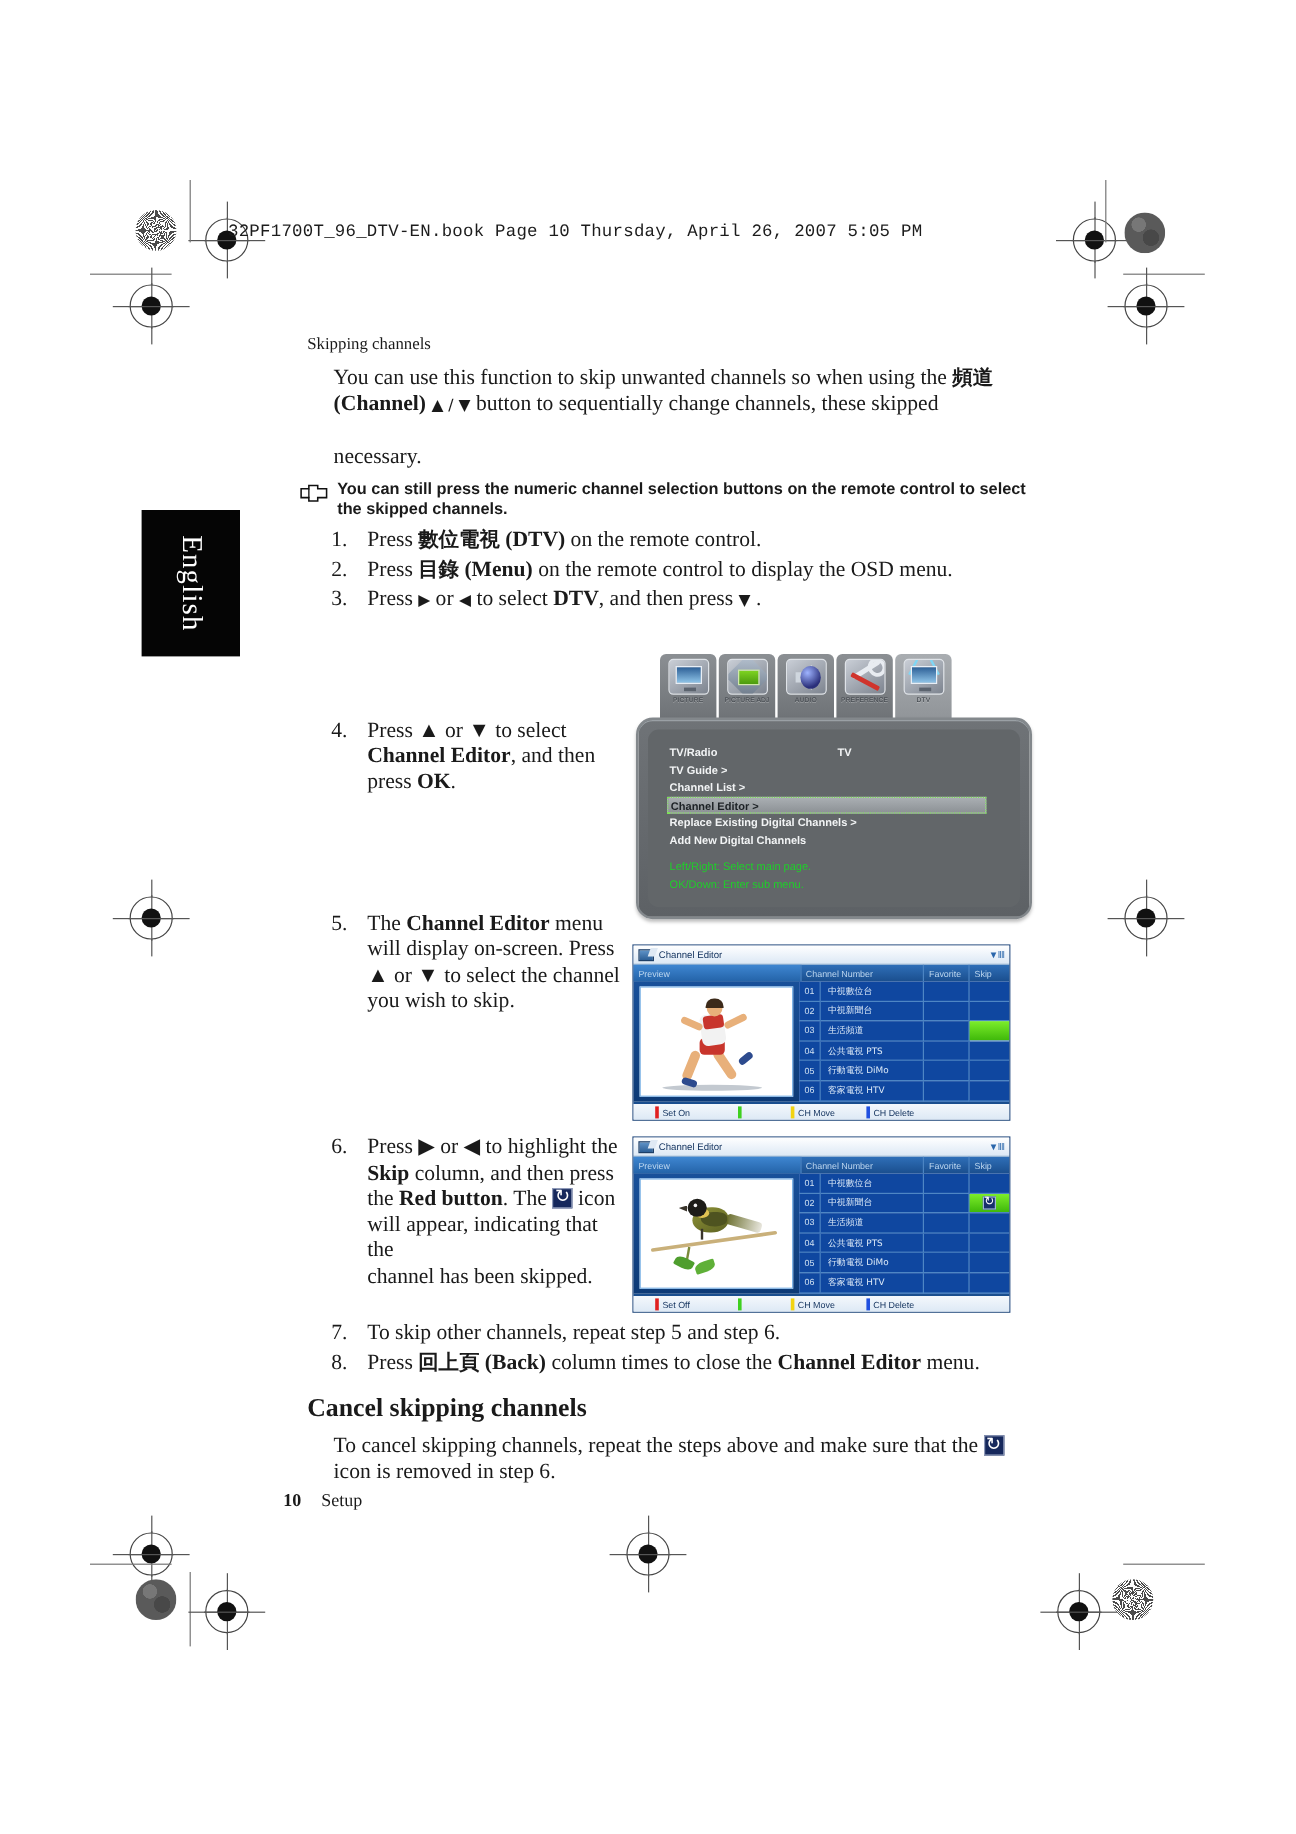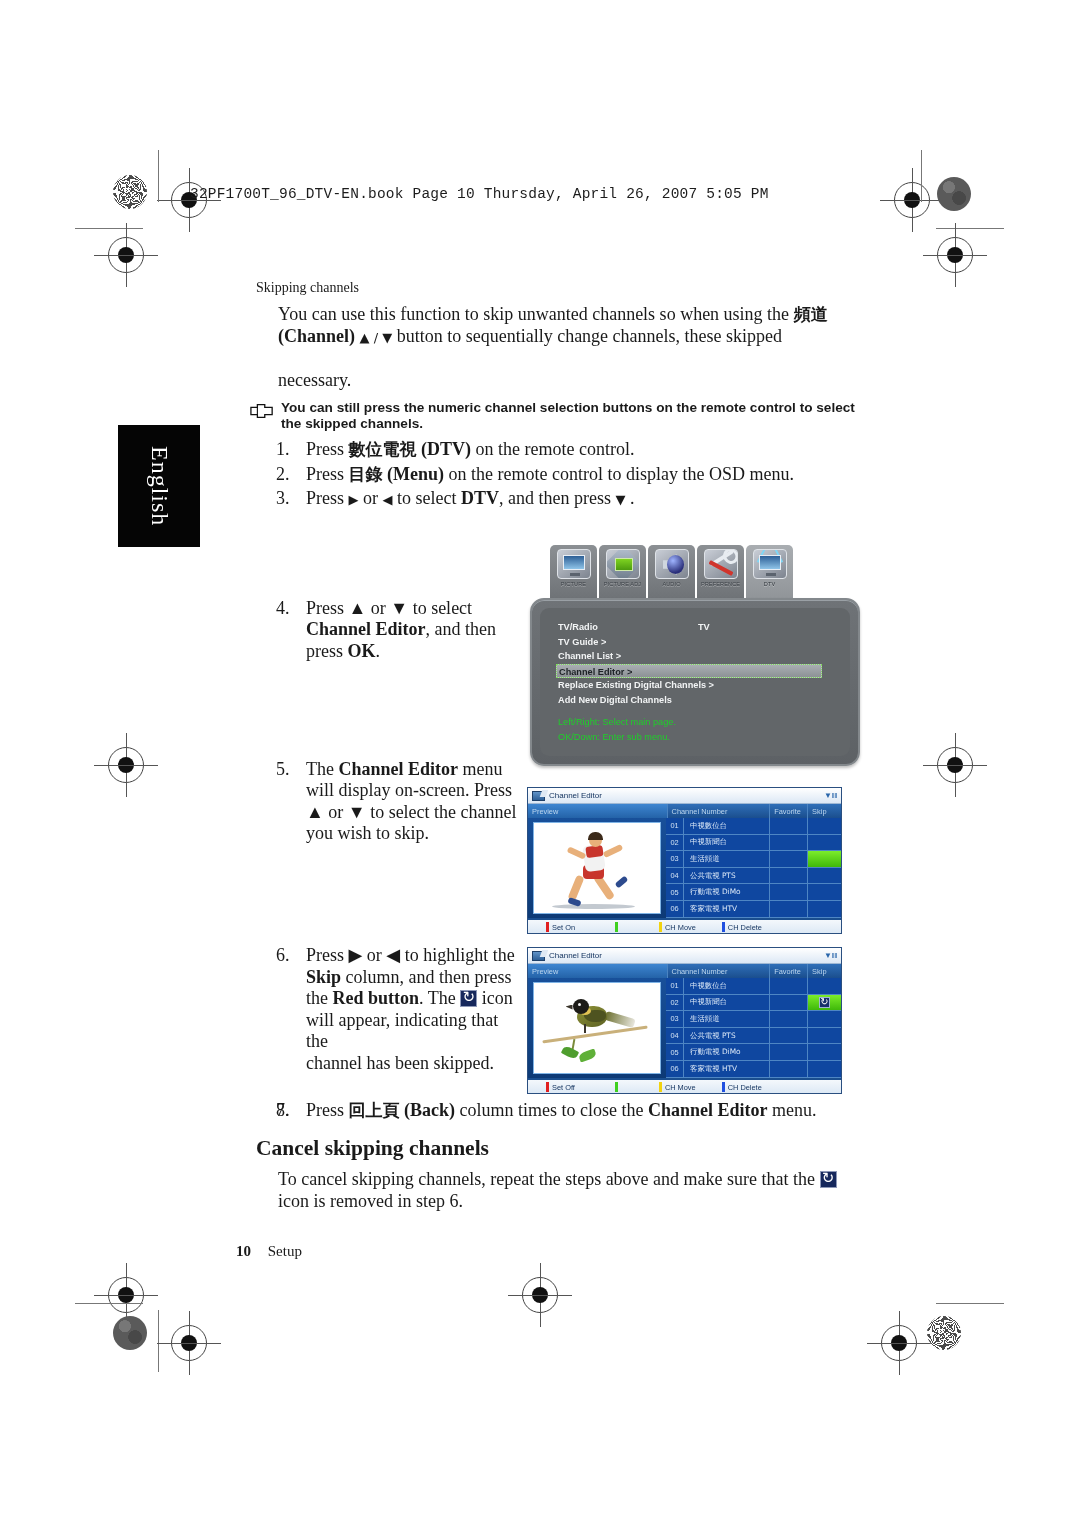--- a/index.html
+++ b/index.html
@@ -609,20 +609,21 @@
         <span>the </span><span class="b">Red button</span><span>. The </span><span class="skipicon-inline"></span><span> icon</span><br>
         <span>will appear, indicating that the</span><br>
         <span>channel has been skipped.</span>
       </span>
     </li>
   </ol>
 
   <ol class="steps" style="margin-top:26px;">
     <li>
       <span class="num">7.</span>
+      <span>To skip other channels, repeat step 5 and step 6.</span>
     </li>
     <li>
       <span class="num">8.</span>
       <span>
         <span>Press </span><span class="cjk">回上頁</span><span class="b"> (Back)</span><span> column times to close the </span><span class="b">Channel Editor</span><span> menu.</span>
       </span>
     </li>
   </ol>
 
   <h2 class="sub2">Cancel skipping channels</h2>

